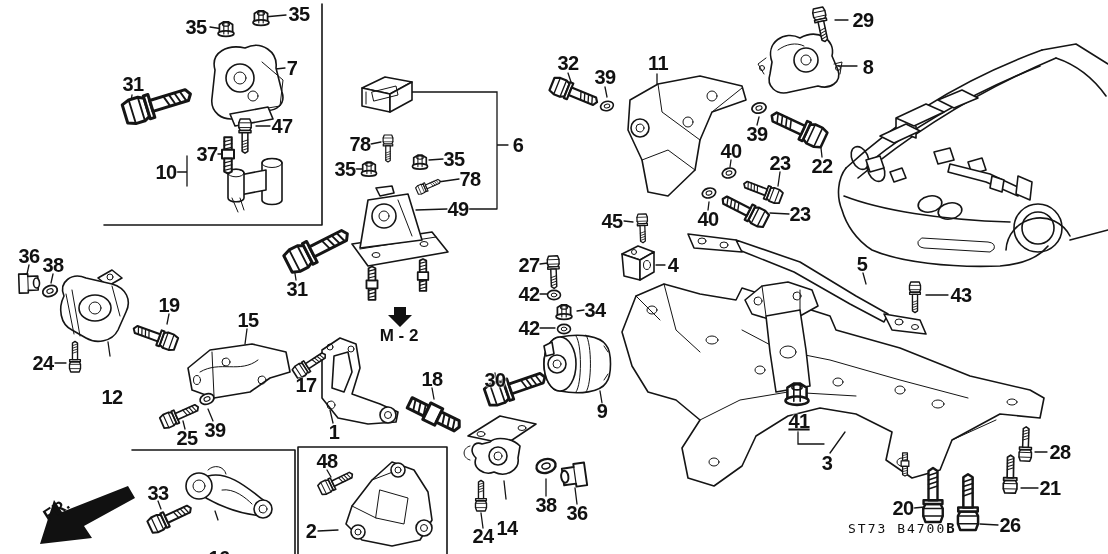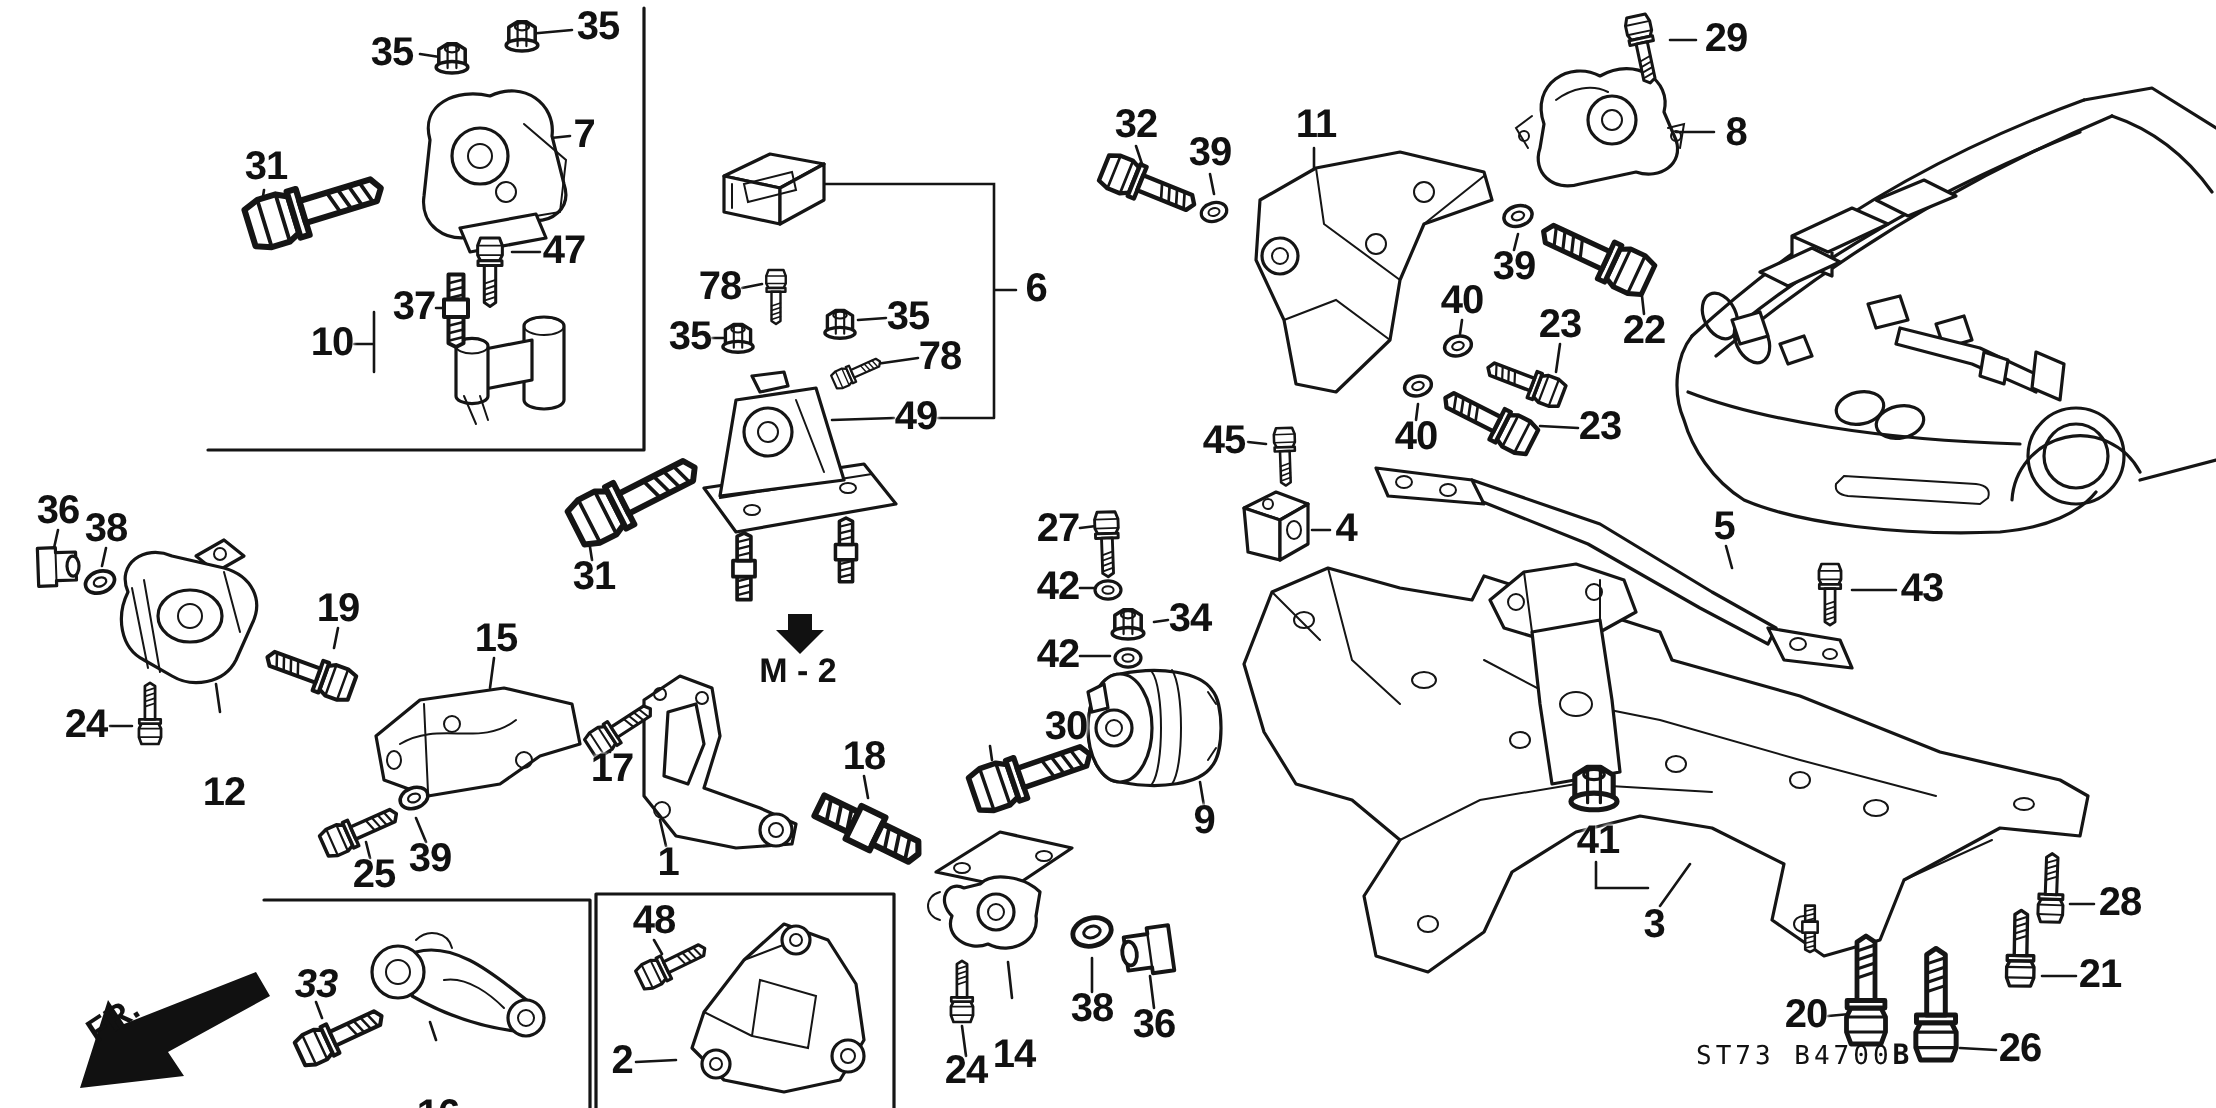--- a/index.html
+++ b/index.html
@@ -365,31 +365,31 @@
       <div class="callout" style="left: 53px; top: 265px;">38</div>
       <div class="callout" style="left: 43px; top: 363px;">24</div>
       <div class="callout" style="left: 112px; top: 365px; margin-top: 32px;">12</div>
       <div class="callout" style="left: 169px; top: 305px;">19</div>
       <div class="callout" style="left: 248px; top: 320px;">15</div>
       <div class="callout" style="left: 187px; top: 438px;">25</div>
       <div class="callout" style="left: 215px; top: 430px;">39</div>
       <div class="callout" style="left: 306px; top: 385px;">17</div>
       <div class="callout" style="left: 334px; top: 432px;">1</div>
       <div class="callout" style="left: 432px; top: 379px;">18</div>
-      <div class="callout" style="left: 495px; top: 364px; margin-left: 38px;">30</div>
+      <div class="callout" style="left: 495px; top: 380px;">30</div>
       <div class="callout" style="left: 602px; top: 411px;">9</div>
-      <div class="callout" style="left: 158px; top: 493px; font-style: italic;">33</div>
+      <div class="callout" style="left: 158px; top: 493px;">33</div>
       <div class="callout" style="left: 219px; top: 558px;">16</div>
       <div class="callout" style="left: 327px; top: 461px;">48</div>
       <div class="callout" style="left: 311px; top: 531px;">2</div>
       <div class="callout" style="left: 507px; top: 528px;">14</div>
       <div class="callout" style="left: 483px; top: 536px;">24</div>
       <div class="callout" style="left: 546px; top: 505px;">38</div>
       <div class="callout" style="left: 577px; top: 513px;">36</div>
-      <div class="callout" style="left: 799px; top: 421px;">41</div>
+      <div class="callout" style="left: 799px; top: 421px; text-decoration: underline;">41</div>
       <div class="callout" style="left: 827px; top: 463px;">3</div>
       <div class="callout" style="left: 903px; top: 508px;">20</div>
       <div class="callout" style="left: 1010px; top: 525px;">26</div>
       <div class="callout" style="left: 1060px; top: 452px;">28</div>
       <div class="callout" style="left: 1050px; top: 488px;">21</div>
     </div>
 
 <div class="code"><span>ST73 B4700</span><b>B</b></div>
 </div>
 

